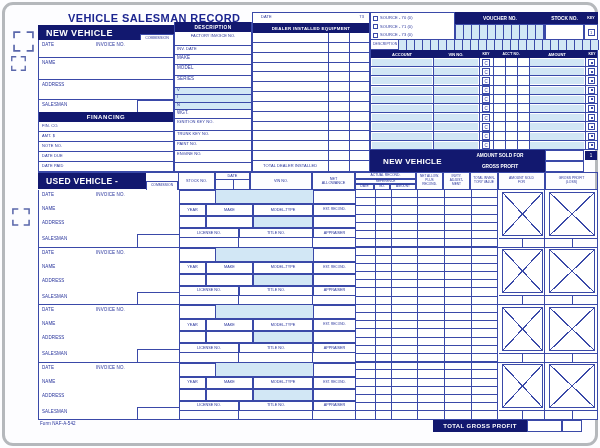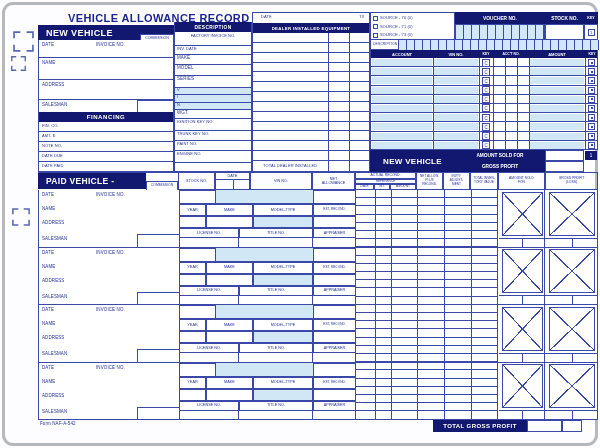--- a/index.html
+++ b/index.html
@@ -44,21 +44,21 @@
   <svg class="regmark" style="left:13px;top:31px" width="21" height="21" viewBox="0 0 20 20">
       <path d="M1 7 V1 H7 M13 1 H19 V7 M19 13 V19 H13 M7 19 H1 V13" fill="none" stroke="#5a67ab" stroke-width="1.6"></path>
     </svg>
   <svg class="regmark" style="left:11px;top:56px" width="15" height="15" viewBox="0 0 20 20">
       <path d="M1 7 V1 H7 M13 1 H19 V7 M19 13 V19 H13 M7 19 H1 V13" fill="none" stroke="#5a67ab" stroke-width="1.8"></path>
     </svg>
   <svg class="regmark" style="left:12px;top:208px" width="18" height="18" viewBox="0 0 20 20">
       <path d="M1 7 V1 H7 M13 1 H19 V7 M19 13 V19 H13 M7 19 H1 V13" fill="none" stroke="#5a67ab" stroke-width="1.7"></path>
     </svg>
 
-  <div class="abs" style="left:68px;top:12px;font-size:11px;font-weight:bold;letter-spacing:.4px;color:#1c2590">VEHICLE ALLOWANCE RECORD</div>
+  <div class="abs" style="left:68px;top:12px;font-size:11px;font-weight:bold;letter-spacing:.4px;color:#1c2590">VEHICLE SALESMAN RECORD</div>
 
   <div class="abs bar" style="left:38px;top:25px;width:136px;height:15px;font-size:9px;padding-left:8px;letter-spacing:.4px">NEW VEHICLE</div>
   <div class="abs bd" style="left:140px;top:34px;width:34px;height:12px;background:#fff;font-size:3.6px;color:var(--ink);display:flex;align-items:flex-start;justify-content:center;padding-top:1px">COMMISSION</div>
   <div class="abs bl br bb" style="left:38px;top:40px;width:136px;height:132px;background:#fff">
     <div class="bb" style="position:relative;height:18px">
       <span class="lb abs" style="left:3px;top:3px">DATE</span>
       <span class="lb abs" style="left:57px;top:3px">INVOICE NO.</span>
     </div>
     <div class="bb" style="position:relative;height:22px">
       <span class="lb abs" style="left:3px;top:3px">NAME</span>
@@ -279,21 +279,21 @@
   </div>
 
   <div class="abs bar c" style="left:370px;top:150px;width:85px;height:22px;font-size:8px;letter-spacing:.3px">NEW VEHICLE</div>
   <div class="abs bar c" style="left:455px;top:150px;width:90px;height:11px;font-size:4.8px">AMOUNT SOLD FOR</div>
   <div class="abs bd" style="left:545px;top:150px;width:39px;height:11px;background:#fff"></div>
   <div class="abs" style="left:585px;top:151px;width:12px;height:9px;background:var(--bar);color:#fff;font-size:4.5px;display:flex;align-items:center;justify-content:center">1</div>
   <div class="abs bar c" style="left:455px;top:161px;width:90px;height:11px;font-size:4.8px">GROSS PROFIT</div>
   <div class="abs bd" style="left:545px;top:161px;width:39px;height:11px;background:#fff"></div>
 
   <div class="abs bt" style="left:38px;top:172px;width:560px;height:0"></div>
-  <div class="abs bar" style="left:38px;top:173px;width:108px;height:16px;font-size:8.5px;padding-left:8px;letter-spacing:.3px">PAID VEHICLE -</div>
+  <div class="abs bar" style="left:38px;top:173px;width:108px;height:16px;font-size:8.5px;padding-left:8px;letter-spacing:.3px">USED VEHICLE -</div>
   <div class="abs bd" style="left:146px;top:181px;width:32px;height:11px;background:#fff;font-size:3.4px;color:var(--ink);display:flex;align-items:flex-start;justify-content:center;padding-top:1px">COMMISSION</div>
 
   <div class="hcell tb" style="left:178px;top:172px;width:37px;height:18px">STOCK NO.</div>
   <div class="hcell tb" style="left:215px;top:172px;width:35px;height:8px">DATE</div>
   <div class="abs bl br bb" style="left:215px;top:180px;width:35px;height:10px">
       <div class="vline" style="left:17px"></div>
     </div>
   <div class="hcell tb" style="left:250px;top:172px;width:62px;height:18px">VIN NO.</div>
   <div class="hcell tb" style="left:312px;top:172px;width:43px;height:18px;padding:0 6px">NET ALLOWANCE</div>
 

